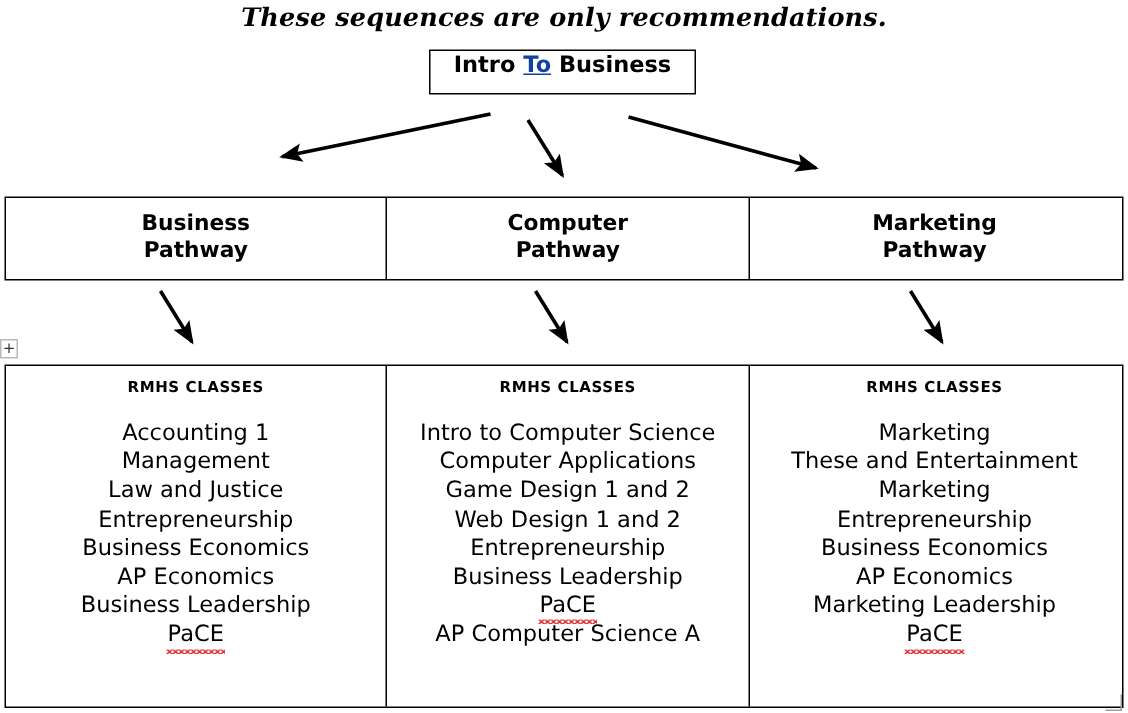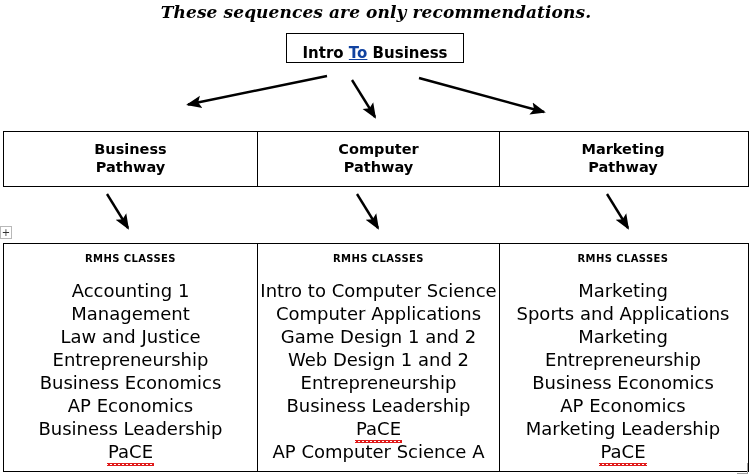--- a/index.html
+++ b/index.html
@@ -33,21 +33,21 @@
   
   .intro-box {
     position: absolute;
     left: 286px;
     top: 33px;
     width: 178px;
     height: 30px;
     border: 1.6px solid #000;
     box-sizing: border-box;
     display: flex;
-    align-items: flex-end;
+    align-items: flex-start;
     justify-content: center;
   }
   .intro-label {
     font-size: 15px;
     font-weight: bold;
     white-space: pre;
     font-family: "DejaVu Sans", sans-serif;
   }
   .intro-label .linked {
     color: #1042a0;
@@ -121,21 +121,21 @@
     font-weight: bold;
     letter-spacing: 0.4px;
     margin-bottom: 15px;
   }
   .class-list {
     list-style: none;
     margin: 0;
     padding: 0;
   }
   .class-list li {
-    font-size: 18px;
+    font-size: 15px;
     line-height: 1.28;
     white-space: nowrap;
   }
   
   .spellflag {
     position: relative;
     display: inline-block;
     text-decoration-color: #000;
   }
   .spellflag::after {
@@ -249,21 +249,21 @@
         <li>Business Leadership</li>
         <li><span class="spellflag">PaCE</span></li>
         <li>AP Computer Science A</li>
       </ul>
   </div>
 
   <div class="classes-cell c3">
     <div class="classes-title">RMHS CLASSES</div>
     <ul class="class-list">
         <li>Marketing</li>
-        <li>Sports and Applications</li>
+        <li>These and Entertainment</li>
         <li>Marketing</li>
         <li>Entrepreneurship</li>
         <li>Business Economics</li>
         <li>AP Economics</li>
         <li>Marketing Leadership</li>
         <li><span class="spellflag">PaCE</span></li>
       </ul>
   </div>
 </div>
 

